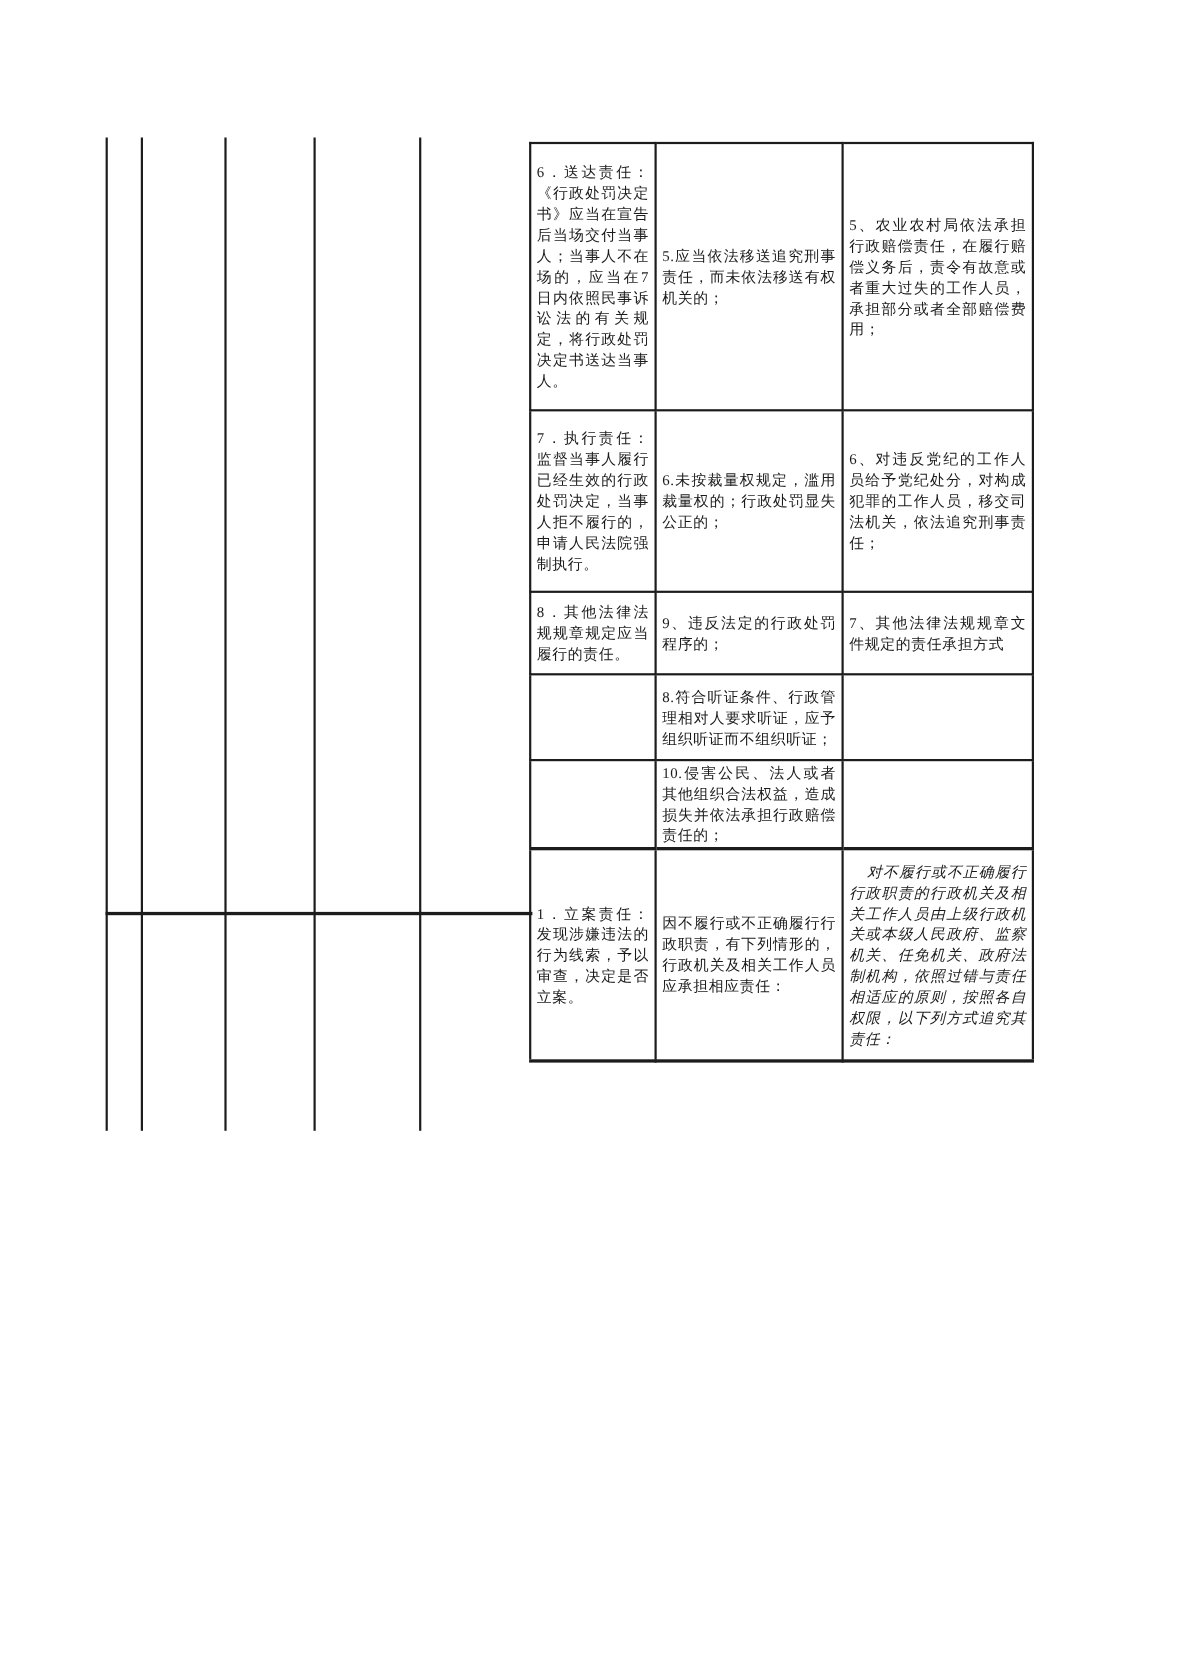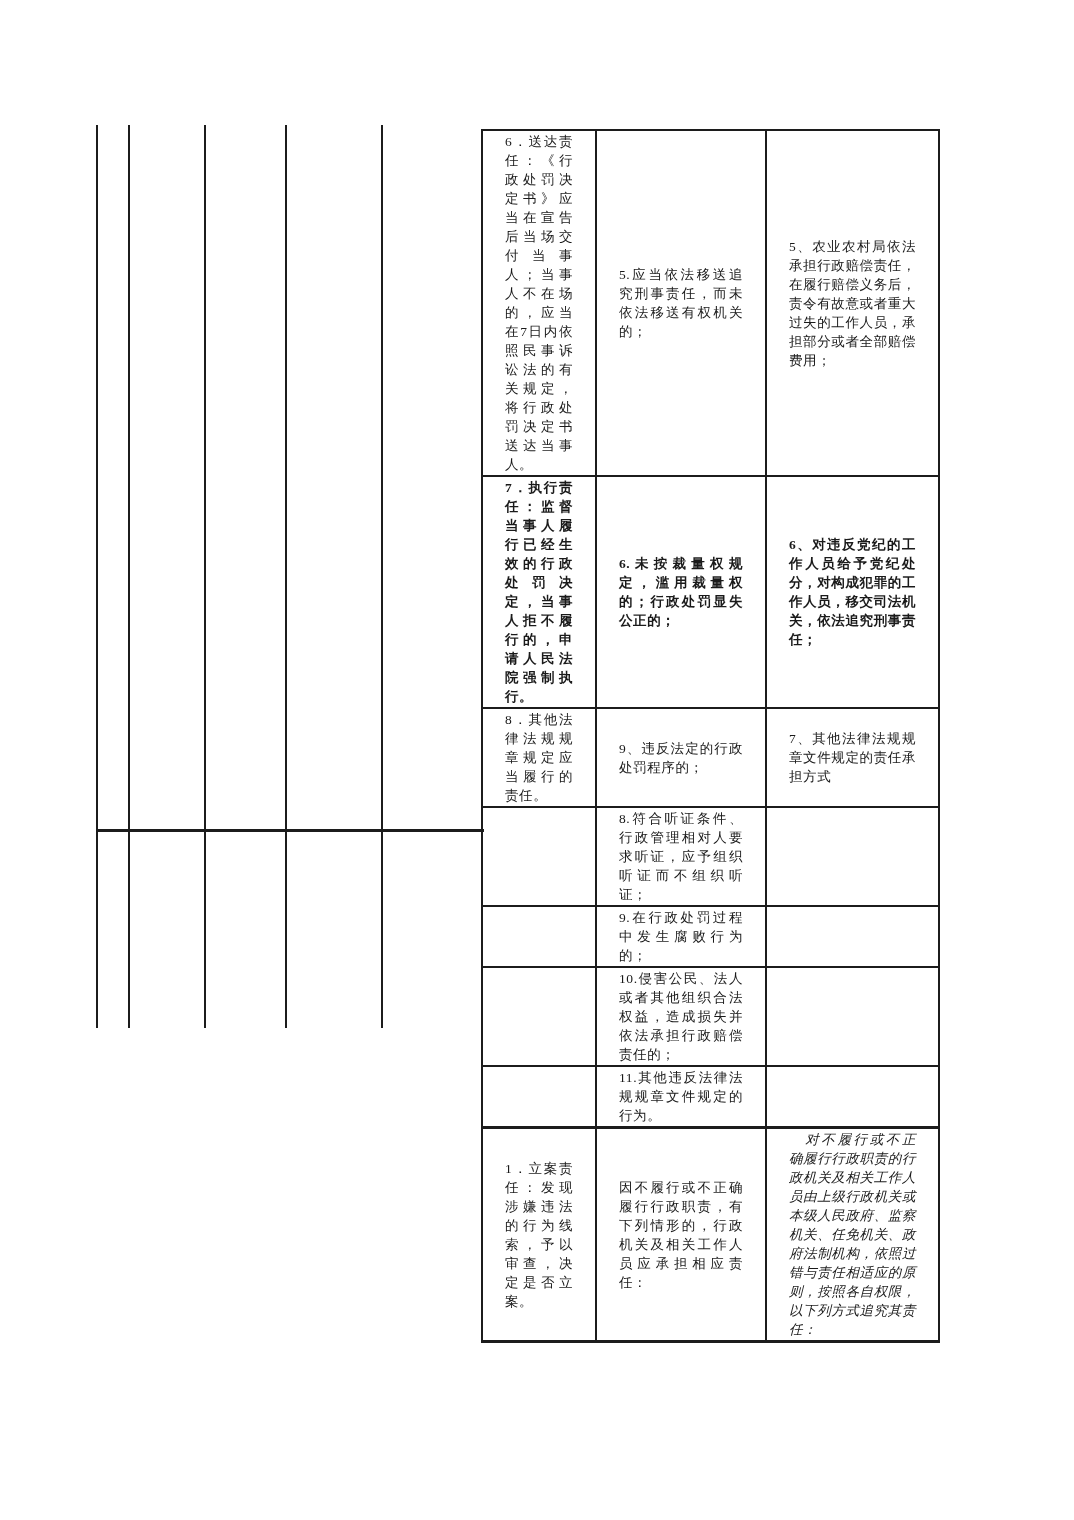--- a/index.html
+++ b/index.html
@@ -42,33 +42,33 @@
     table-layout: fixed;
     border: 2px solid #1c1c1c;
     border-bottom-width: 3px;
   }
   table.grid col.c1 { width: 114px; }
   table.grid col.c2 { width: 170px; }
   table.grid col.c3 { width: 173px; }
   table.grid td {
     border: 2px solid #1c1c1c;
     vertical-align: middle;
-    padding: 1px 22px;
+    padding: 1px 5px;
     font-size: 13.5px;
     line-height: 19px;
     letter-spacing: 0.6px;
     text-align: justify;
     text-justify: inter-ideograph;
     overflow: hidden;
   }
   table.grid tr.section-start td { border-top-width: 3px; }
   table.grid td p { margin: 0; }
   table.grid td p.indent { text-indent: 1.2em; font-style: italic; }
   tr.r1 { height: 243px; }
-  tr.r2 { height: 165px; font-weight: bold; }
+  tr.r2 { height: 165px; }
   tr.r3 { height: 75px; margin-top: 40px; }
   tr.r4 { height: 78px; margin-left: 16px; }
   tr.r5 { height: 38px; }
   tr.r6 { height: 76px; }
   tr.r7 { height: 42px; }
   tr.r8 { height: 193px; }
 </style>
 </head>
 <body>
 
@@ -130,55 +130,33 @@
             <p></p>
           </td>
       <td>
             <p>8.符合听证条件、行政管理相对人要求听证，应予组织听证而不组织听证；</p>
           </td>
       <td>
             <p></p>
           </td>
     </tr>
 
-    <tr class="r5">
-      <td>
-            <p></p>
-          </td>
-      <td>
-            <p>9.在行政处罚过程中发生腐败行为的；</p>
-          </td>
-      <td>
-            <p></p>
-          </td>
-    </tr>
 
     <tr class="r6">
       <td>
             <p></p>
           </td>
       <td>
             <p>10.侵害公民、法人或者其他组织合法权益，造成损失并依法承担行政赔偿责任的；</p>
           </td>
       <td>
             <p></p>
           </td>
     </tr>
 
-    <tr class="r7">
-      <td>
-            <p></p>
-          </td>
-      <td>
-            <p>11.其他违反法律法规规章文件规定的行为。</p>
-          </td>
-      <td>
-            <p></p>
-          </td>
-    </tr>
 
     <tr class="r8 section-start">
       <td>
             <p>1．立案责任：发现涉嫌违法的行为线索，予以审查，决定是否立案。</p>
           </td>
       <td>
             <p>因不履行或不正确履行行政职责，有下列情形的，行政机关及相关工作人员应承担相应责任：</p>
           </td>
       <td>
             <p class="indent">对不履行或不正确履行行政职责的行政机关及相关工作人员由上级行政机关或本级人民政府、监察机关、任免机关、政府法制机构，依照过错与责任相适应的原则，按照各自权限，以下列方式追究其责任：</p>

